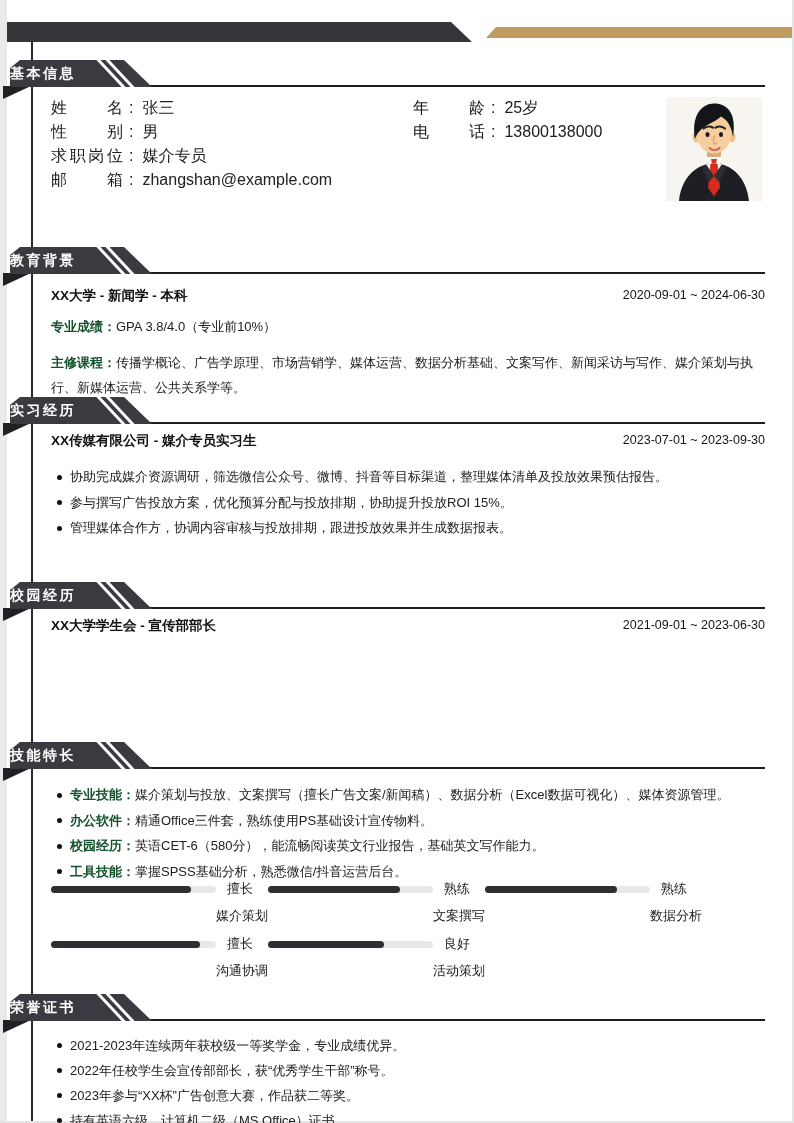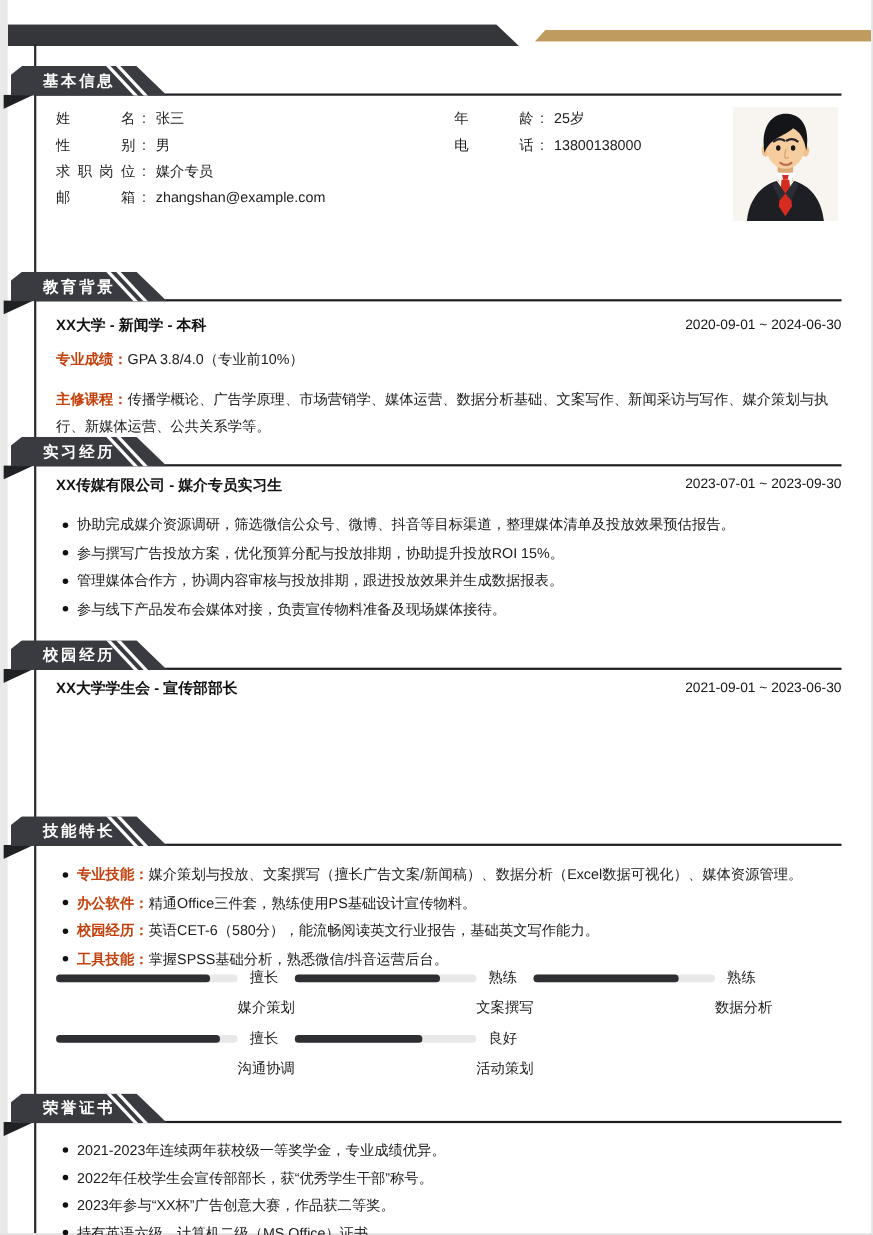--- a/index.html
+++ b/index.html
@@ -27,43 +27,43 @@
   #sec-intern { top:397px; }
   #sec-campus { top:582px; }
   #sec-skills { top:742px; }
   #sec-honors { top:994px; }
 
   .sec-rule { position:absolute; left:31px; top:25px; width:734px; height:2px; background:#1d1d20; }
   .sec-fold { position:absolute; left:3px; top:26px; width:28px; height:13px; background:#202125;
     clip-path:polygon(0 0, 100% 0, 0 100%); }
   .sec-badge { position:absolute; left:10px; top:0; width:150px; height:27px; background:#3a3b40;
     clip-path:polygon(0 8px, 10px 0, 114px 0, 142px 100%, 0 100%); color:#fff; }
-  .badge-text { display:block; padding-left:29px; line-height:27px; font-size:14px; font-weight:700; letter-spacing:2.5px; }
+  .badge-text { display:block; line-height:27px; font-size:14px; font-weight:700; letter-spacing:2.5px; }
   .stripe { position:absolute; top:-3px; bottom:-3px; width:4px; background:#fff; transform:skewX(43deg); }
   .s1 { left:99px; } .s2 { left:108px; }
 
   
-  .fields { position:absolute; top:36px; font-size:13px; }
+  .fields { position:absolute; top:36px; font-size:16px; }
   .fields-left  { left:51px; }
   .fields-right { left:413px; }
   .f-row { height:24px; line-height:24px; white-space:nowrap; }
   .f-label { display:inline-block; width:72px; text-align:justify; text-align-last:justify; vertical-align:top; color:#1b1b1b; }
   .f-colon { padding:0 9px 0 6px; }
   .photo { position:absolute; left:666px; top:37px; width:96px; height:104px; }
   .photo svg { display:block; width:100%; height:100%; }
 
   
   .sec-body { position:absolute; left:51px; width:714px; top:35px; font-size:13px; }
   #sec-edu .sec-body { top:40px; }
   #sec-honors .sec-body { top:34px; }
   .headline-row { position:relative; height:16px; }
   .headline { font-size:13.5px; font-weight:700; color:#121212; }
   .date { position:absolute; right:0; top:1px; font-size:12.5px; color:#141414; }
   .kv-line { margin-top:11px; line-height:25px; }
-  .kv-line b, ul.blist li b { color:#c2410c; }
+  .kv-line b, ul.blist li b { color:#14532d; }
 
   ul.blist { list-style:none; margin-top:22px; }
   ul.blist li { position:relative; margin:11px 0 0 19px; line-height:14.5px; }
   ul.blist li::before { content:""; position:absolute; left:-13px; top:4.5px; width:5px; height:5px;
     border-radius:50%; background:#101010; }
   #sec-skills ul.blist { margin-top:0; }
   #sec-honors ul.blist { margin-top:0; }
   #sec-honors ul.blist li { margin-top:10.5px; }
 
   
@@ -159,21 +159,20 @@
   </div>
   <div class="sec-body">
     <div class="headline-row">
       <b class="headline">XX传媒有限公司 - 媒介专员实习生</b>
       <span class="date">2023-07-01 ~ 2023-09-30</span>
     </div>
     <ul class="blist">
         <li class="bullet">协助完成媒介资源调研，筛选微信公众号、微博、抖音等目标渠道，整理媒体清单及投放效果预估报告。</li>
         <li class="bullet">参与撰写广告投放方案，优化预算分配与投放排期，协助提升投放ROI 15%。</li>
         <li class="bullet">管理媒体合作方，协调内容审核与投放排期，跟进投放效果并生成数据报表。</li>
-        <li class="bullet">参与线下产品发布会媒体对接，负责宣传物料准备及现场媒体接待。</li>
       </ul>
   </div>
 </section>
 
 <section class="sec" id="sec-campus">
   <div class="sec-rule"></div>
   <div class="sec-fold"></div>
   <div class="sec-badge">
     <span class="badge-text">校园经历</span>
     <i class="stripe s1"></i>

